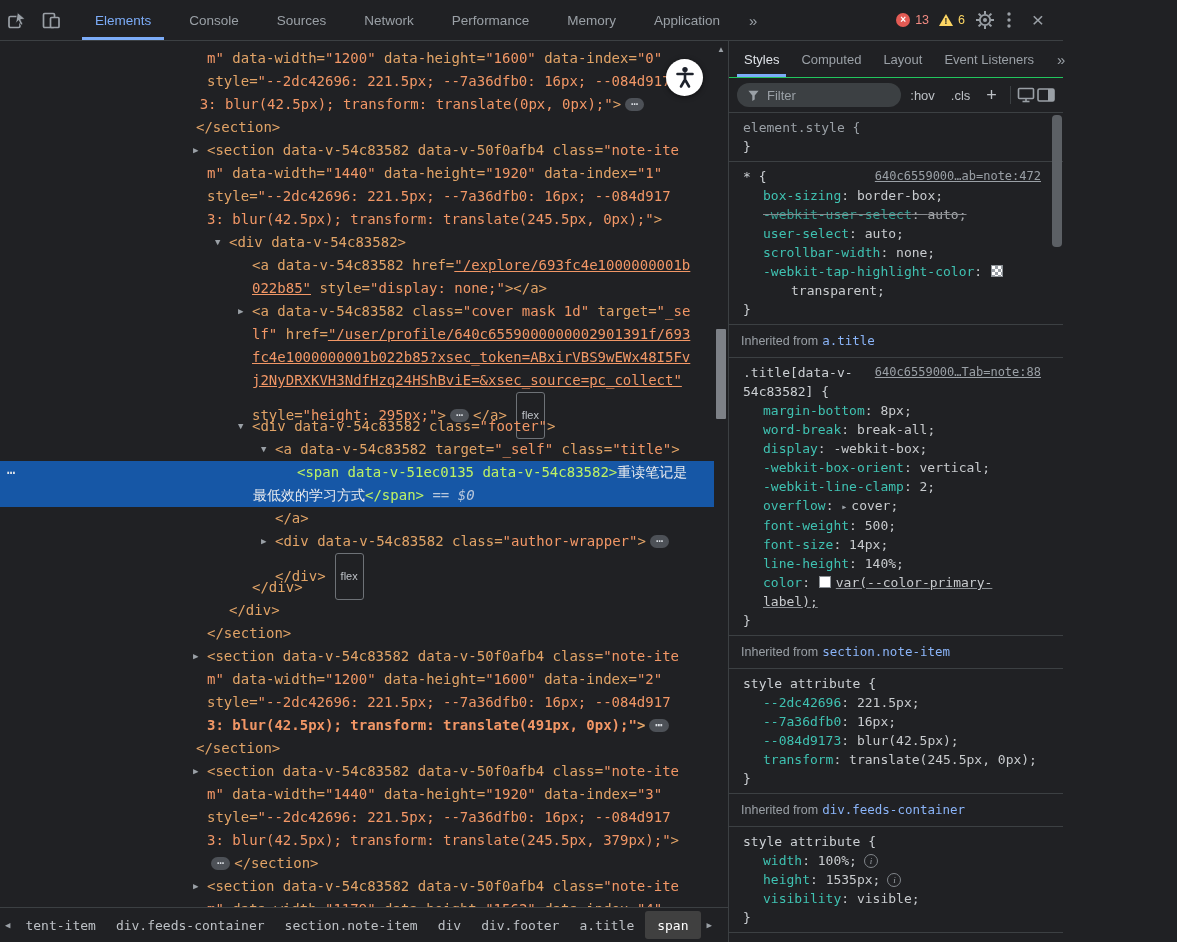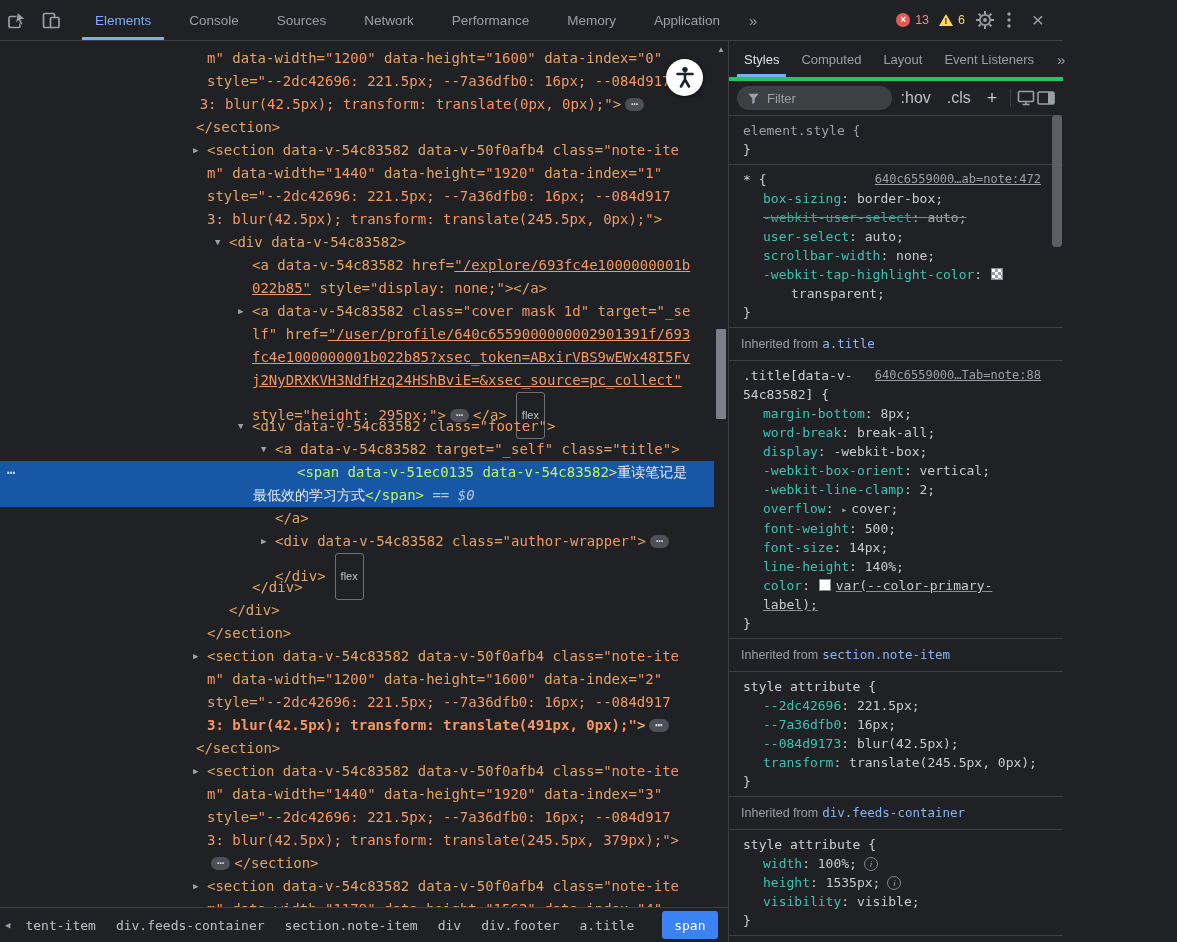--- a/index.html
+++ b/index.html
@@ -47,32 +47,32 @@
   .a11y{position:absolute;left:666px;top:18px;width:37px;height:37px;border-radius:50%;background:#ffffff;box-shadow:0 1px 5px rgba(0,0,0,.55);display:flex;align-items:center;justify-content:center;cursor:pointer;}
 
   .vsb{position:absolute;top:0;right:0;bottom:0;width:14px;background:#202124;}
   .sb-up{position:absolute;top:4px;left:3px;font-size:8px;color:#9aa0a6;cursor:pointer;}
   .vsb .thumb{position:absolute;left:2px;width:10px;top:288px;height:90px;background:#7d8187;border-radius:1px;cursor:pointer;}
 
   
   .crumbs{height:34px;min-height:34px;border-top:1px solid #3c4043;display:flex;align-items:center;font-family:"DejaVu Sans Mono",monospace;font-size:13px;color:#bdc1c6;background:#202124;overflow:hidden;}
   .cr-arrow{color:#9aa0a6;font-size:9px;padding:0 5px;cursor:pointer;}
   .crumb{padding:0 10px;white-space:nowrap;cursor:pointer;display:flex;align-items:center;height:34px;}
-  .crumb.selected{background:#3b82f6;color:#fff;height:28px;border-radius:3px;margin:0 18px;padding:0 12px;}
+  .crumb.selected{background:#404040;color:#fff;height:28px;border-radius:3px;margin:0 1px;padding:0 12px;}
 
   
   .styles{flex:1;display:flex;flex-direction:column;position:relative;min-width:0;}
-  .styles-tabs{height:36px;min-height:36px;display:flex;align-items:stretch;border-bottom:4px solid #22c55e;padding-left:4px;}
+  .styles-tabs{height:36px;min-height:36px;display:flex;align-items:stretch;border-bottom:1px solid #22c55e;padding-left:4px;}
   .stab{padding:0 11px;display:flex;align-items:center;font-size:13px;color:#9aa0a6;position:relative;cursor:pointer;white-space:nowrap;}
   .stab.active{color:#dfe3e8;}
   .stab.active::after{content:"";position:absolute;left:4px;right:4px;bottom:0;height:3px;background:#7cacf8;}
   .styles-more{margin-left:auto;padding:0 12px;display:flex;align-items:center;color:#9aa0a6;font-size:15px;cursor:pointer;}
   .styles-toolbar{height:34px;min-height:34px;display:flex;align-items:center;border-bottom:1px solid #3c4043;padding:0 8px;gap:2px;}
   .filter{width:206px;height:24px;border-radius:12px;background:#3c4043;display:flex;align-items:center;padding:0 10px;gap:7px;color:#9aa0a6;font-size:13px;cursor:text;}
-  .tbtn{color:#bdc1c6;font-size:16px;padding:3px 7px;border-radius:3px;cursor:pointer;}
+  .tbtn{color:#bdc1c6;font-size:13px;padding:3px 7px;border-radius:3px;cursor:pointer;}
   .tbtn.plus{font-size:18px;line-height:14px;padding:0 7px;}
   .vr{width:1px;height:18px;background:#3c4043;margin:0 4px;}
   .st-ico{display:flex;align-items:center;justify-content:center;width:26px;cursor:pointer;}
 
   .styles-scroll{flex:1;overflow:hidden;font-family:"DejaVu Sans Mono",monospace;font-size:13px;line-height:19px;}
   .rule{border-top:1px solid #3c4043;padding:5px 22px 5px 14px;color:#ccd0d4;position:relative;}
   .styles-scroll>.rule:first-child{border-top:none;}
   .sline{white-space:pre;cursor:text;}
   .src-link{float:right;color:#9aa0a6;font-size:12px;text-decoration:underline;cursor:pointer;}
   .muted{color:#9aa0a6;}

